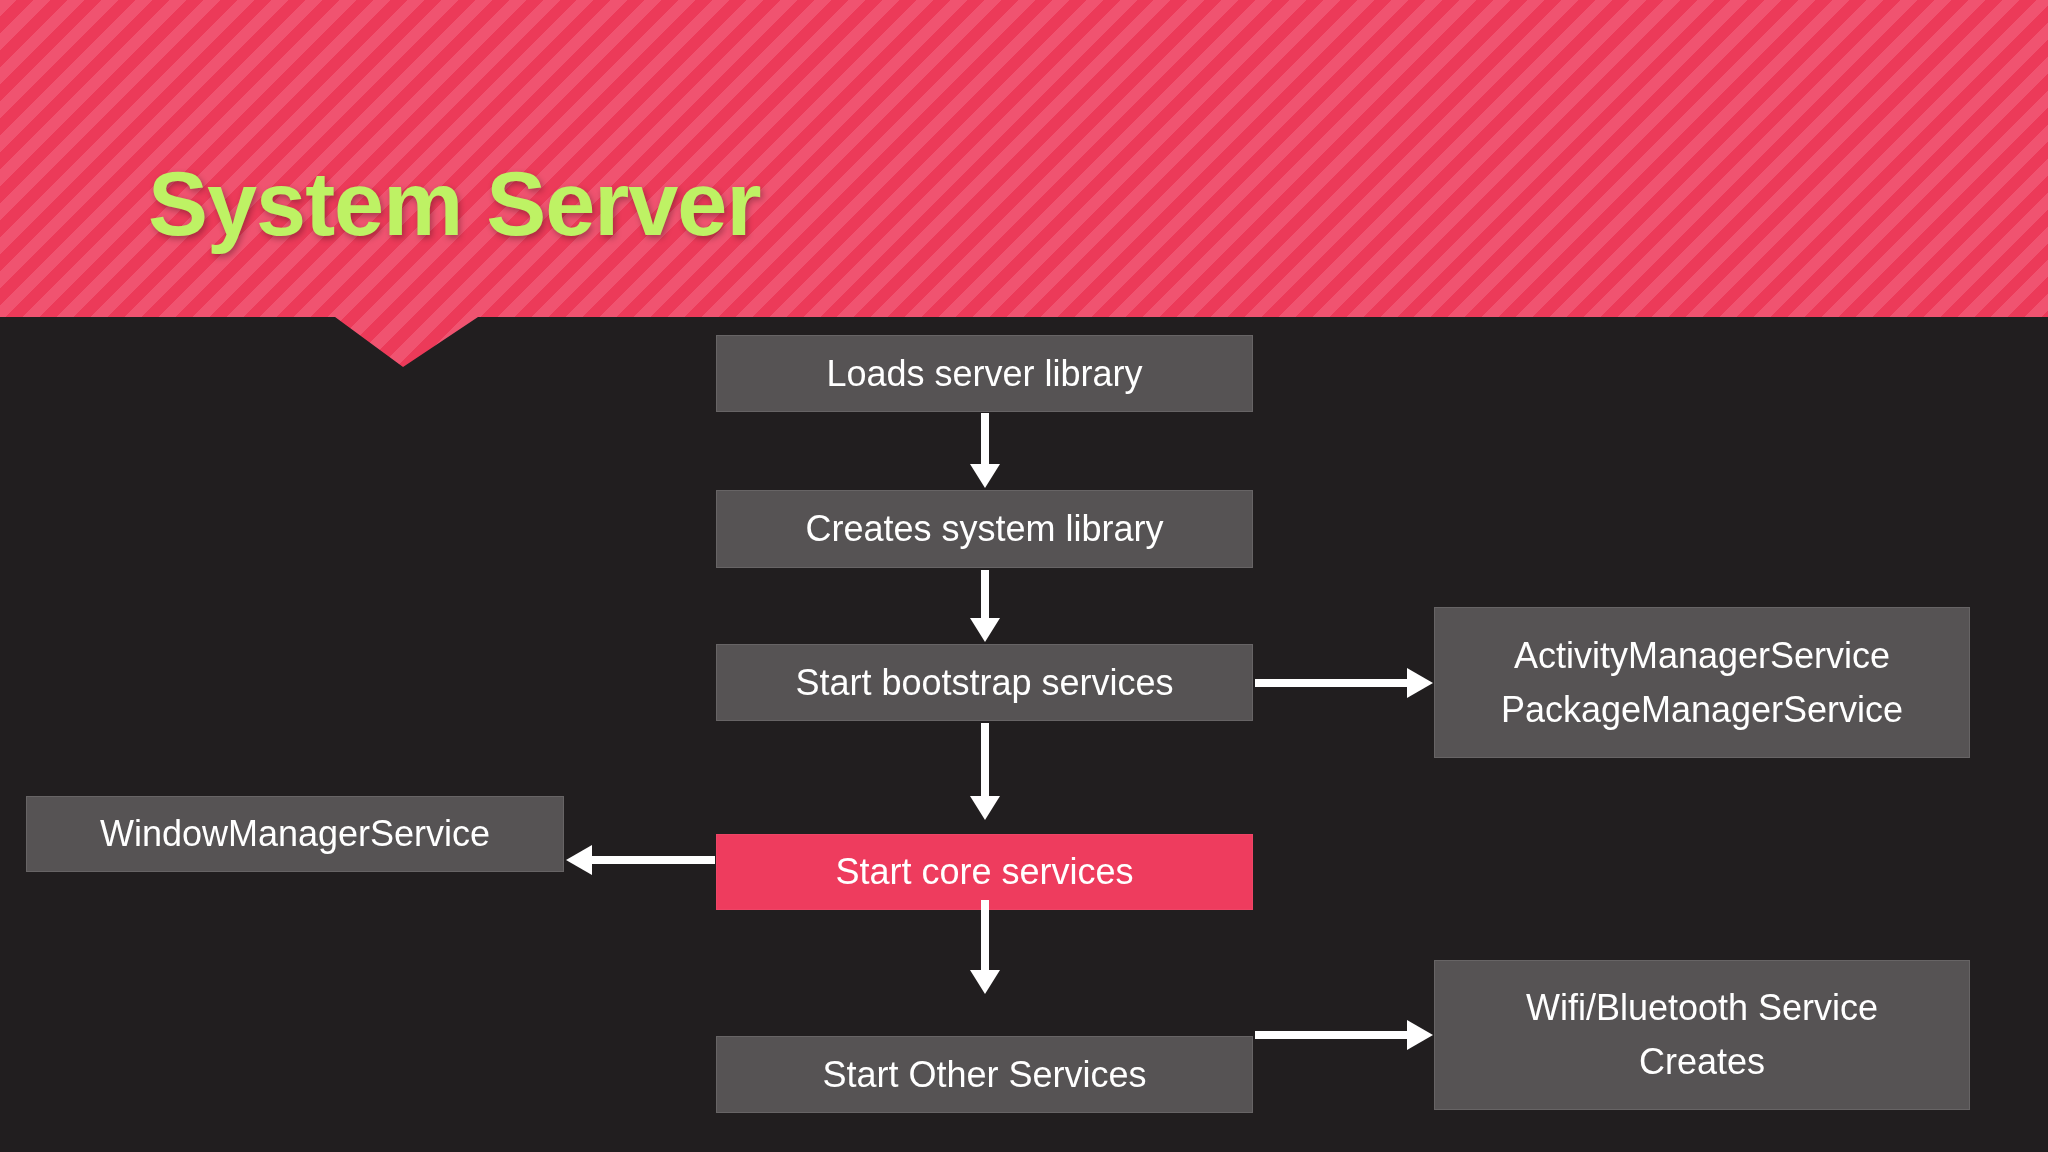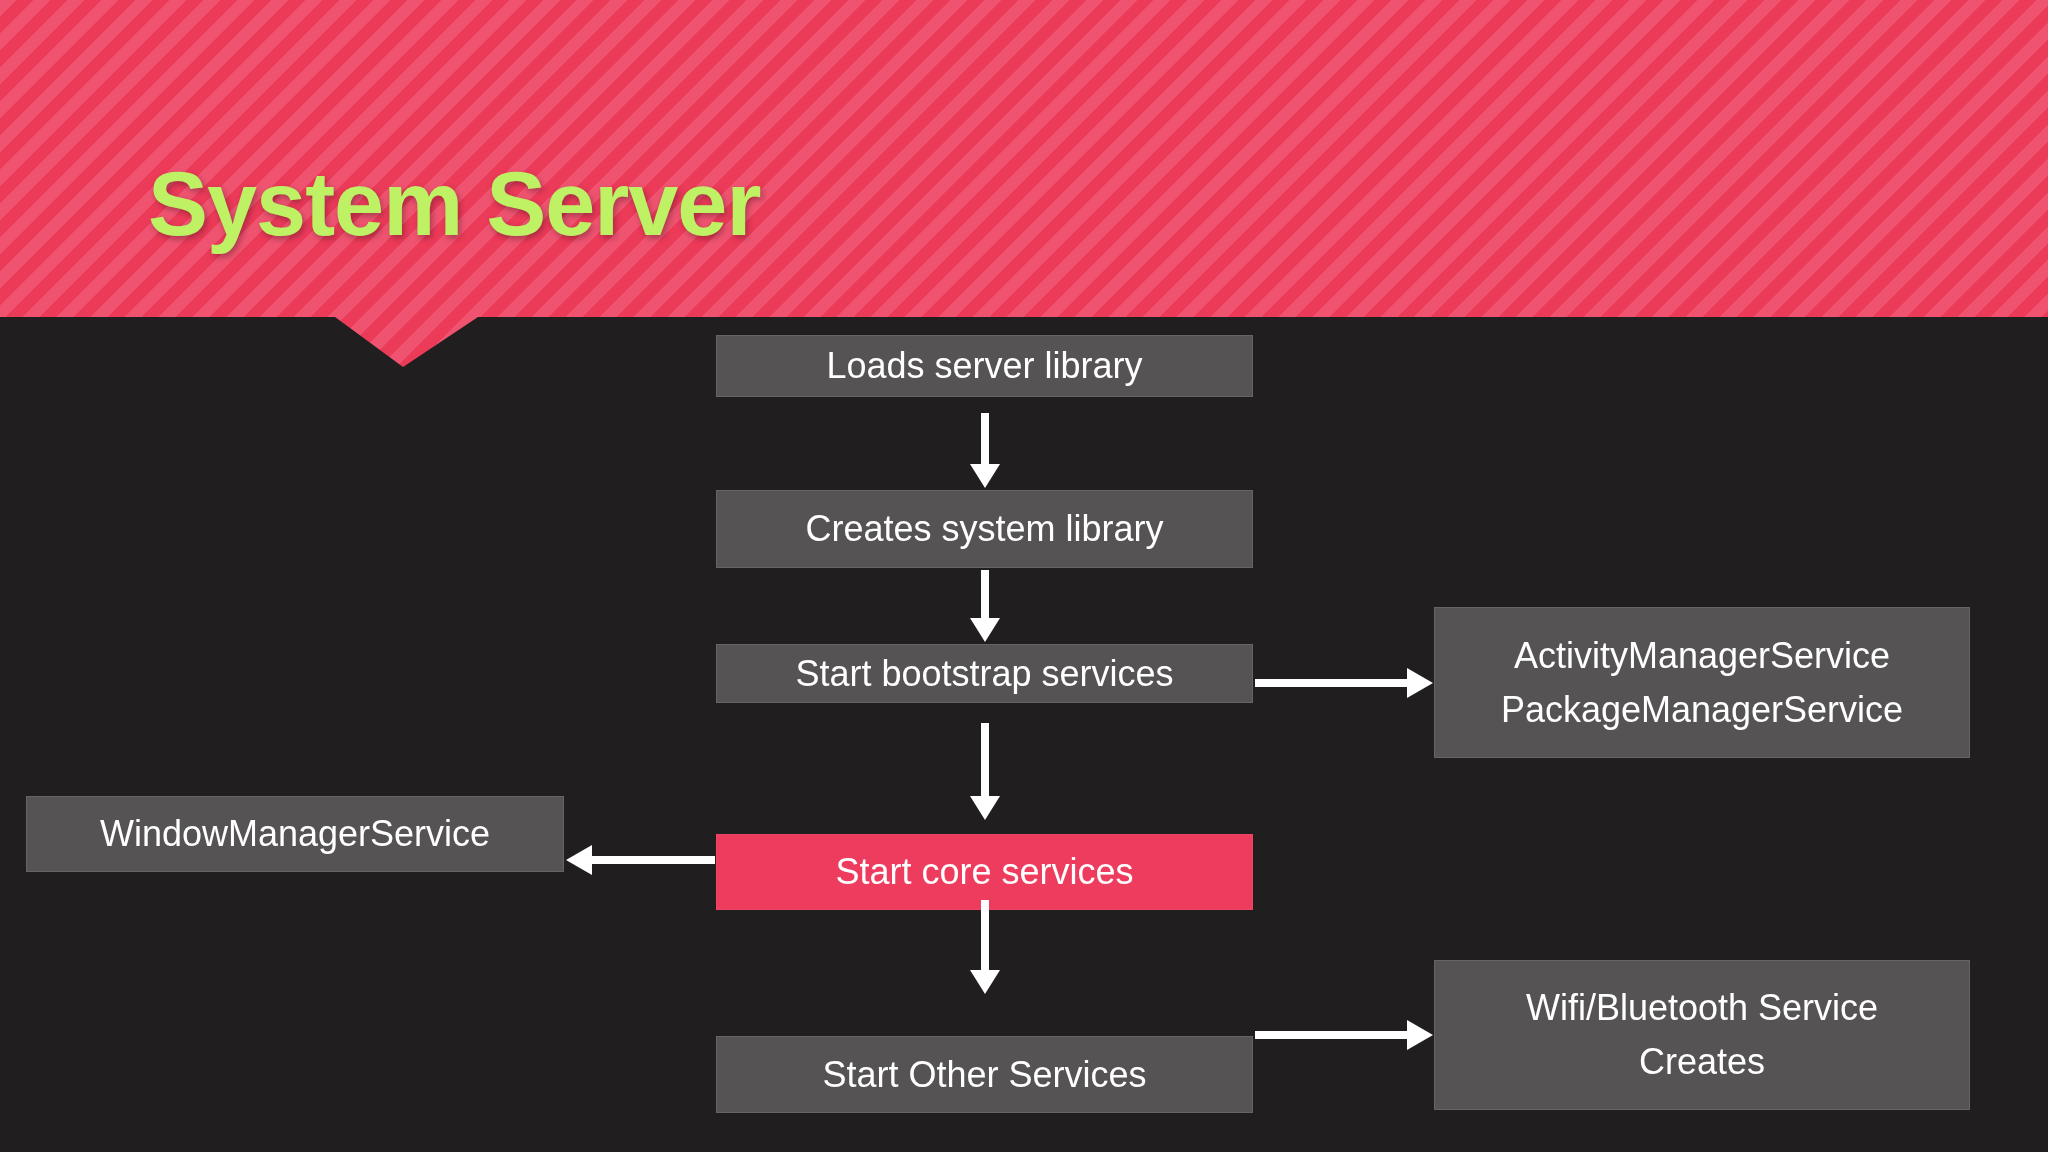--- a/index.html
+++ b/index.html
@@ -61,23 +61,23 @@
     line-height: 1.5;
   }
   .node.pink {
     background: #ee3c5e;
     border-color: rgba(255,255,255,0.05);
     margin-top: 12px;
   }
   .node span { display: block; }
 
   .n-main   { left: 716px;  width: 537px; }
-  #node-loads     { top: 335px; height: 62px; }
+  #node-loads     { top: 335px; height: 77px; }
   #node-context   { top: 490px; height: 78px; }
-  #node-bootstrap { top: 644px; height: 59px; }
+  #node-bootstrap { top: 644px; height: 77px; }
   #node-core      { top: 822px; height: 76px; }
   #node-other     { top: 996px; height: 77px; margin-top: 40px; }
 
   #node-wms  { left: 26px;   top: 796px; width: 538px; height: 76px; }
   #node-ams  { left: 1434px; top: 607px; width: 536px; height: 151px; }
   #node-wifi { left: 1434px; top: 960px; width: 536px; height: 150px; }
 
   
   .v-arrow { position: absolute; width: 30px; }
   .v-arrow .shaft {

